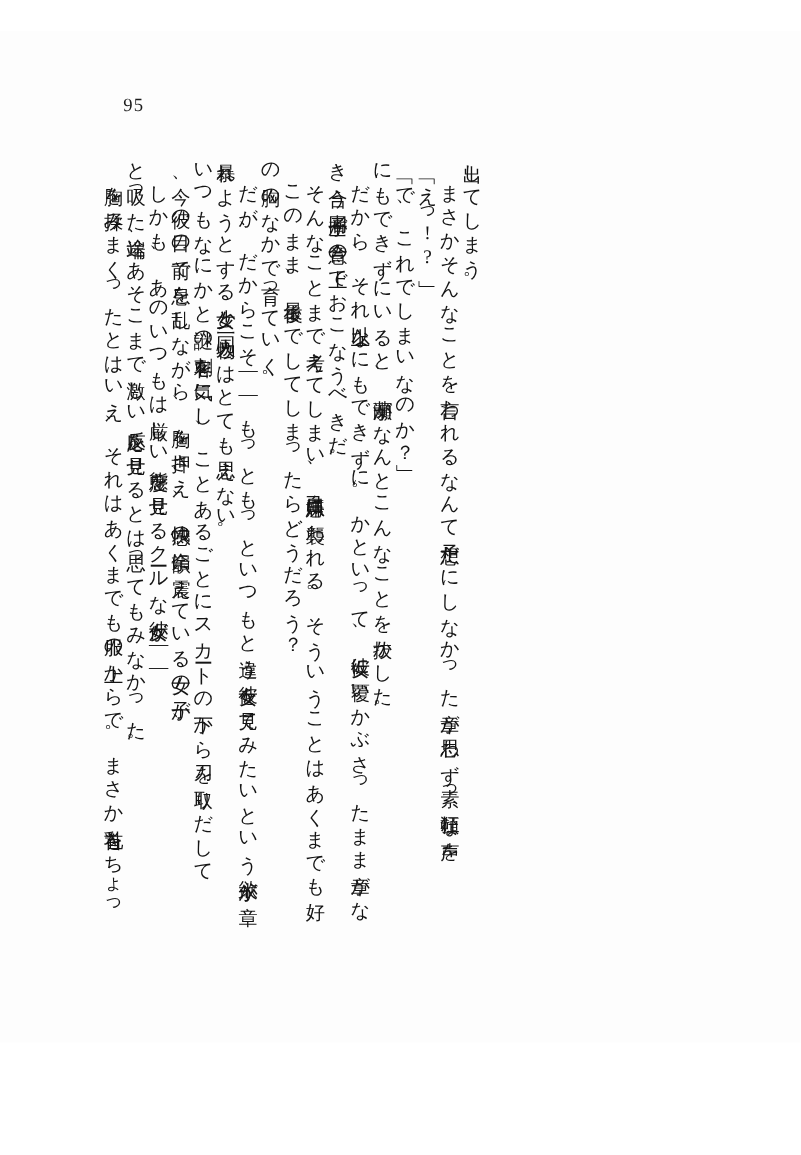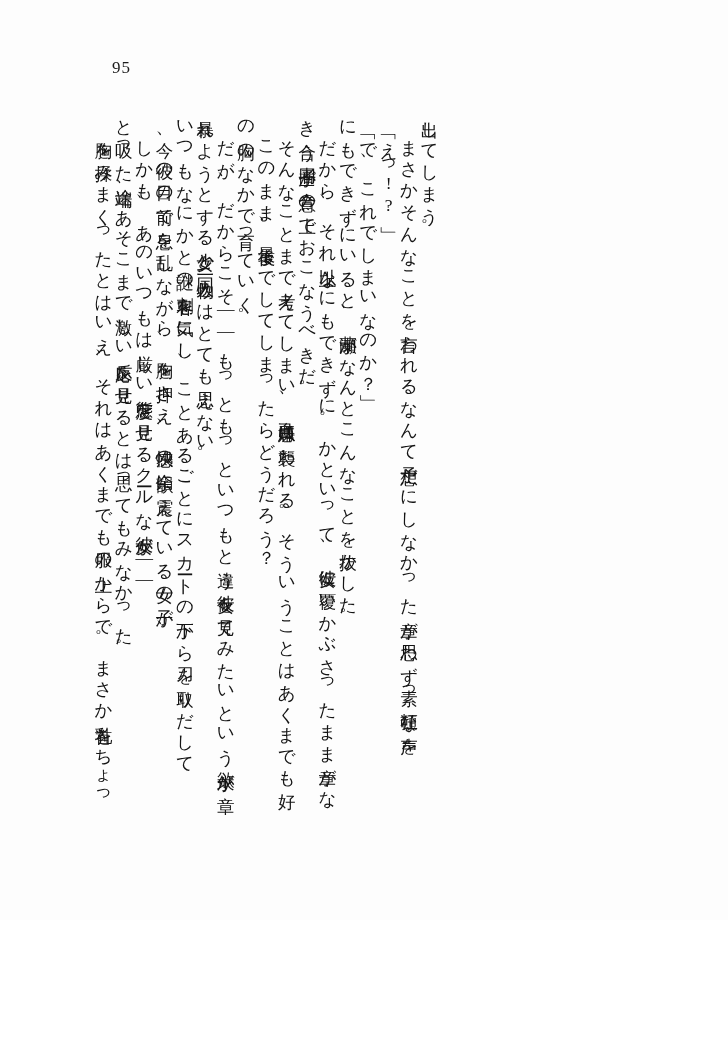--- a/index.html
+++ b/index.html
@@ -10,20 +10,21 @@
   body {
     font-family: "Liberation Serif", "DejaVu Serif", serif;
     color: #1a1a1a;
   }
   #page {
     position: relative;
     width: 728px;
     height: 920px;
     background: #fdfdfd;
     overflow: hidden;
+    margin-top: 28px;
   }
   
   .page-number {
     position: absolute;
     top: 58px;
     left: 112px;
     font-size: 17px;
     letter-spacing: 1px;
     color: #1c1c1c;
     font-family: "Liberation Serif", "DejaVu Serif", serif;

